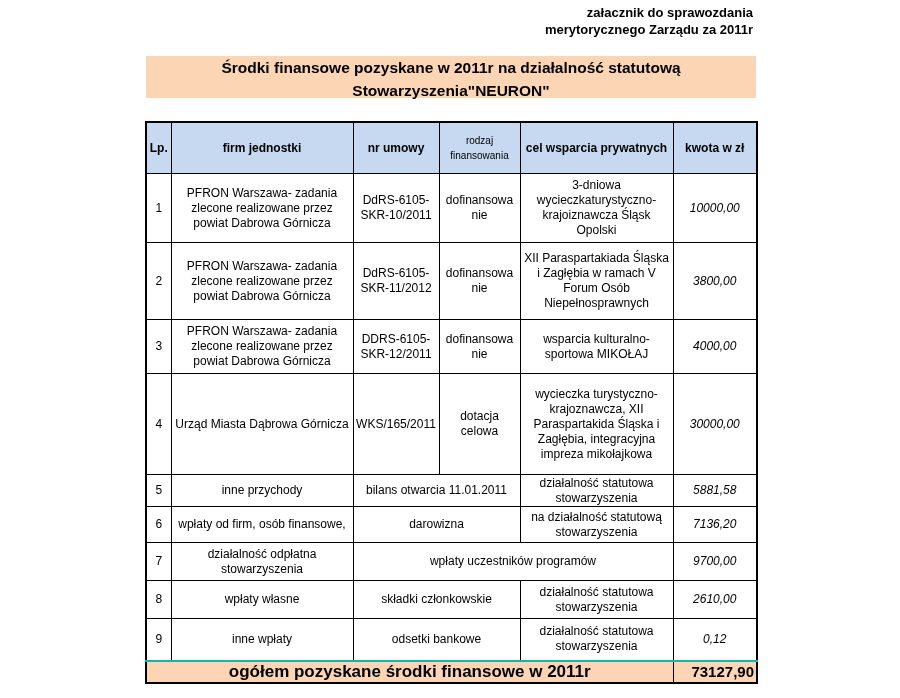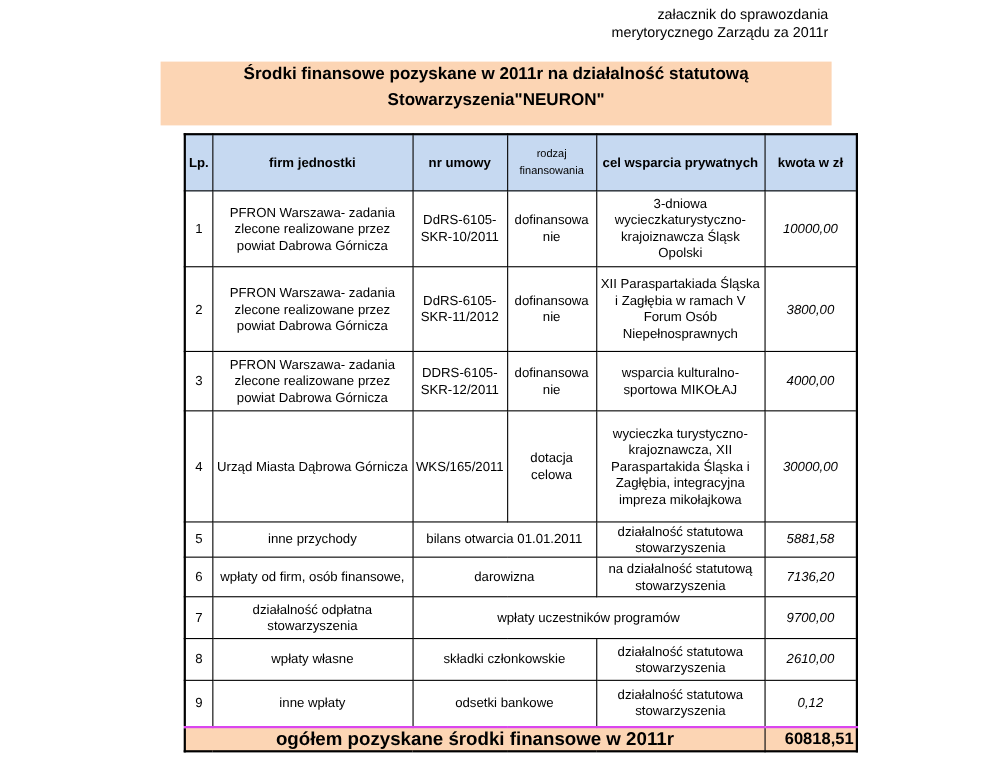--- a/index.html
+++ b/index.html
@@ -1,32 +1,32 @@
 <!DOCTYPE html>
 <html><head>
 <meta charset="utf-8">
 <style>
   html, body { margin: 0; padding: 0; background: #ffffff; }
   body { width: 900px; height: 698px; position: relative; overflow: hidden;
          font-family: "Liberation Sans", sans-serif; color: #000; }
   .note { position: absolute; right: 147px; top: 4px; text-align: right;
-          font-weight: normal; font-size: 13px; line-height: 17px; margin-left: 34px; }
-  .title-box { position: absolute; left: 146px; top: 56px; width: 610px; height: 58px;
+          font-weight: bold; font-size: 13px; line-height: 17px; margin-left: 34px; }
+  .title-box { position: absolute; left: 146px; top: 56px; width: 610px; height: 42px;
                background: #fcd5b4; text-align: center; font-weight: bold;
                font-size: 15.5px; line-height: 23px; }
   table.main { position: absolute; left: 145px; top: 121px; width: 611px;
-               border-collapse: collapse; table-layout: fixed; font-size: 12px; margin-left: 22px; }
+               border-collapse: collapse; table-layout: fixed; font-size: 12px; }
   table.main td, table.main th { border: 1px solid #000; text-align: center;
                vertical-align: middle; padding: 0 2px; line-height: 15px; }
   table.main { border: 2px solid #000; }
   th { background: #c6d9f1; font-weight: bold; height: 50px; font-size: 12px; }
   th.small { font-size: 10px; font-weight: normal; line-height: 13px; }
   td.num { text-align: right; padding-right: 3px; font-style: italic; }
   td.lp { text-align: center; }
-  tr.total td { background: #fcd5b4; font-weight: bold; height: 20px; border-top: 2px solid #d946ef; }
+  tr.total td { background: #fcd5b4; font-weight: bold; height: 20px; border-top: 2px solid #14b8a6; }
   tr.total td.label { font-size: 17px; text-align: center; }
   tr.total td.sum { font-size: 15px; text-align: right; }
 </style>
 </head>
 <body>
 
 <div class="note">
   <div>załacznik do sprawozdania</div>
   <div>merytorycznego Zarządu za 2011r</div>
 </div>
@@ -82,21 +82,21 @@
     <td class="lp">4</td>
     <td>Urząd Miasta Dąbrowa Górnicza</td>
     <td>WKS/165/2011</td>
     <td>dotacja celowa</td>
     <td>wycieczka turystyczno-krajoznawcza, XII Paraspartakida Śląska i Zagłębia, integracyjna impreza mikołajkowa</td>
     <td class="num">30000,00</td>
   </tr>
   <tr style="height:32px">
     <td class="lp">5</td>
     <td>inne przychody</td>
-    <td colspan="2">bilans otwarcia 01.01.2011</td>
+    <td colspan="2">bilans otwarcia 11.01.2011</td>
     <td>działalność statutowa stowarzyszenia</td>
     <td class="num">5881,58</td>
   </tr>
   <tr style="height:36px">
     <td class="lp">6</td>
     <td>wpłaty od firm, osób finansowe,</td>
     <td colspan="2">darowizna</td>
     <td>na działalność statutową stowarzyszenia</td>
     <td class="num">7136,20</td>
   </tr>
@@ -115,16 +115,16 @@
   </tr>
   <tr style="height:42px">
     <td class="lp">9</td>
     <td>inne wpłaty</td>
     <td colspan="2">odsetki bankowe</td>
     <td>działalność statutowa stowarzyszenia</td>
     <td class="num">0,12</td>
   </tr>
   <tr class="total">
     <td colspan="5" class="label">ogółem pozyskane środki finansowe w 2011r</td>
-    <td class="sum">60818,51</td>
+    <td class="sum">73127,90</td>
   </tr>
 </tbody>
   </table>
 
 </body></html>

